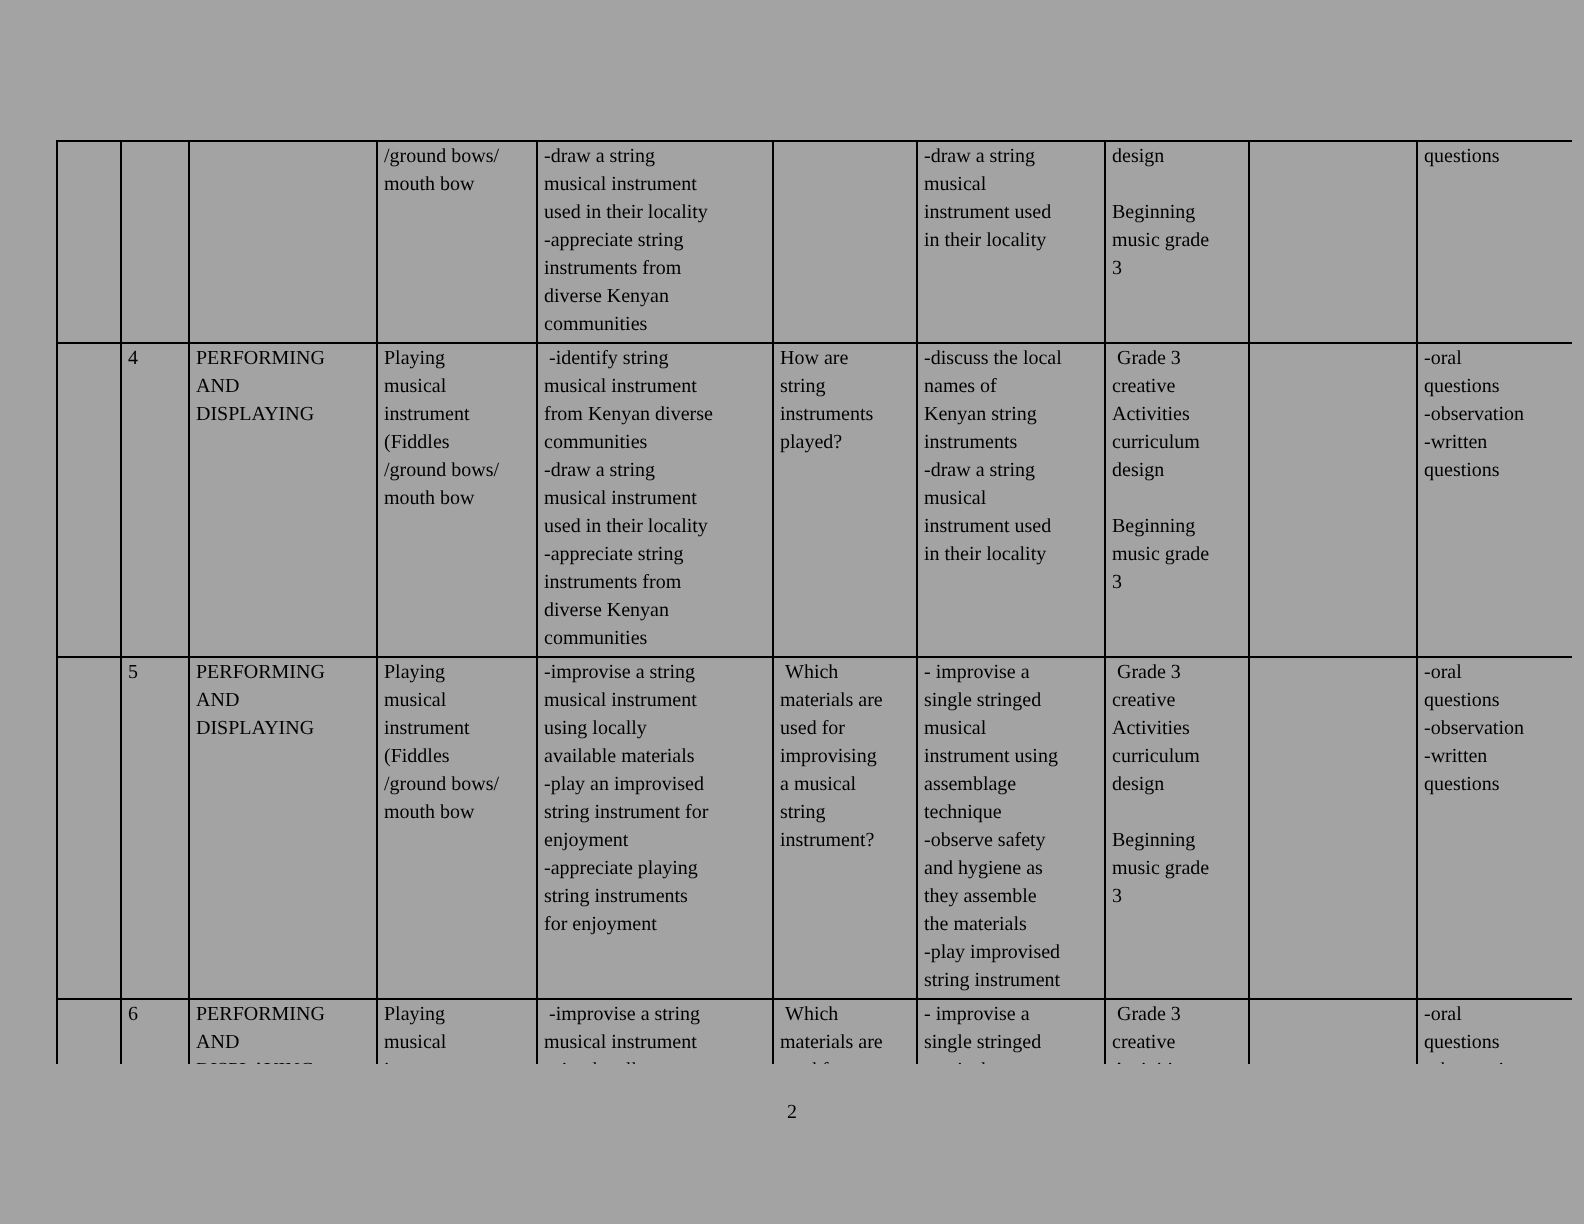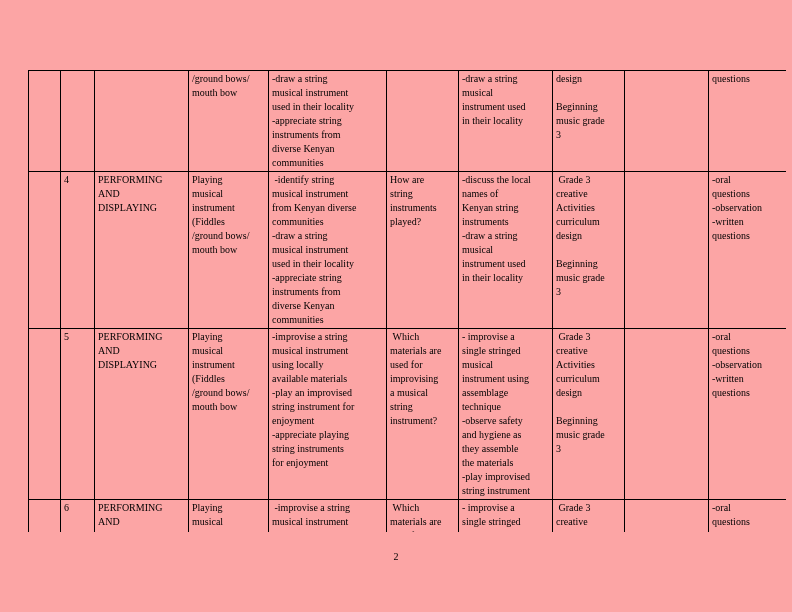--- a/index.html
+++ b/index.html
@@ -4,21 +4,21 @@
 <style>
   html, body {
     margin: 0;
     padding: 0;
     background: #ffffff;
   }
   .page {
     position: relative;
     width: 792px;
     height: 612px;
-    background: #fca5a5;
+    background: #a3a3a3;
     font-family: "Liberation Serif", serif;
     color: #000000;
     overflow: hidden;
   }
   .table-wrap {
     position: absolute;
     left: 28px;
     top: 70px;
     width: 758px;
     height: 462px;

